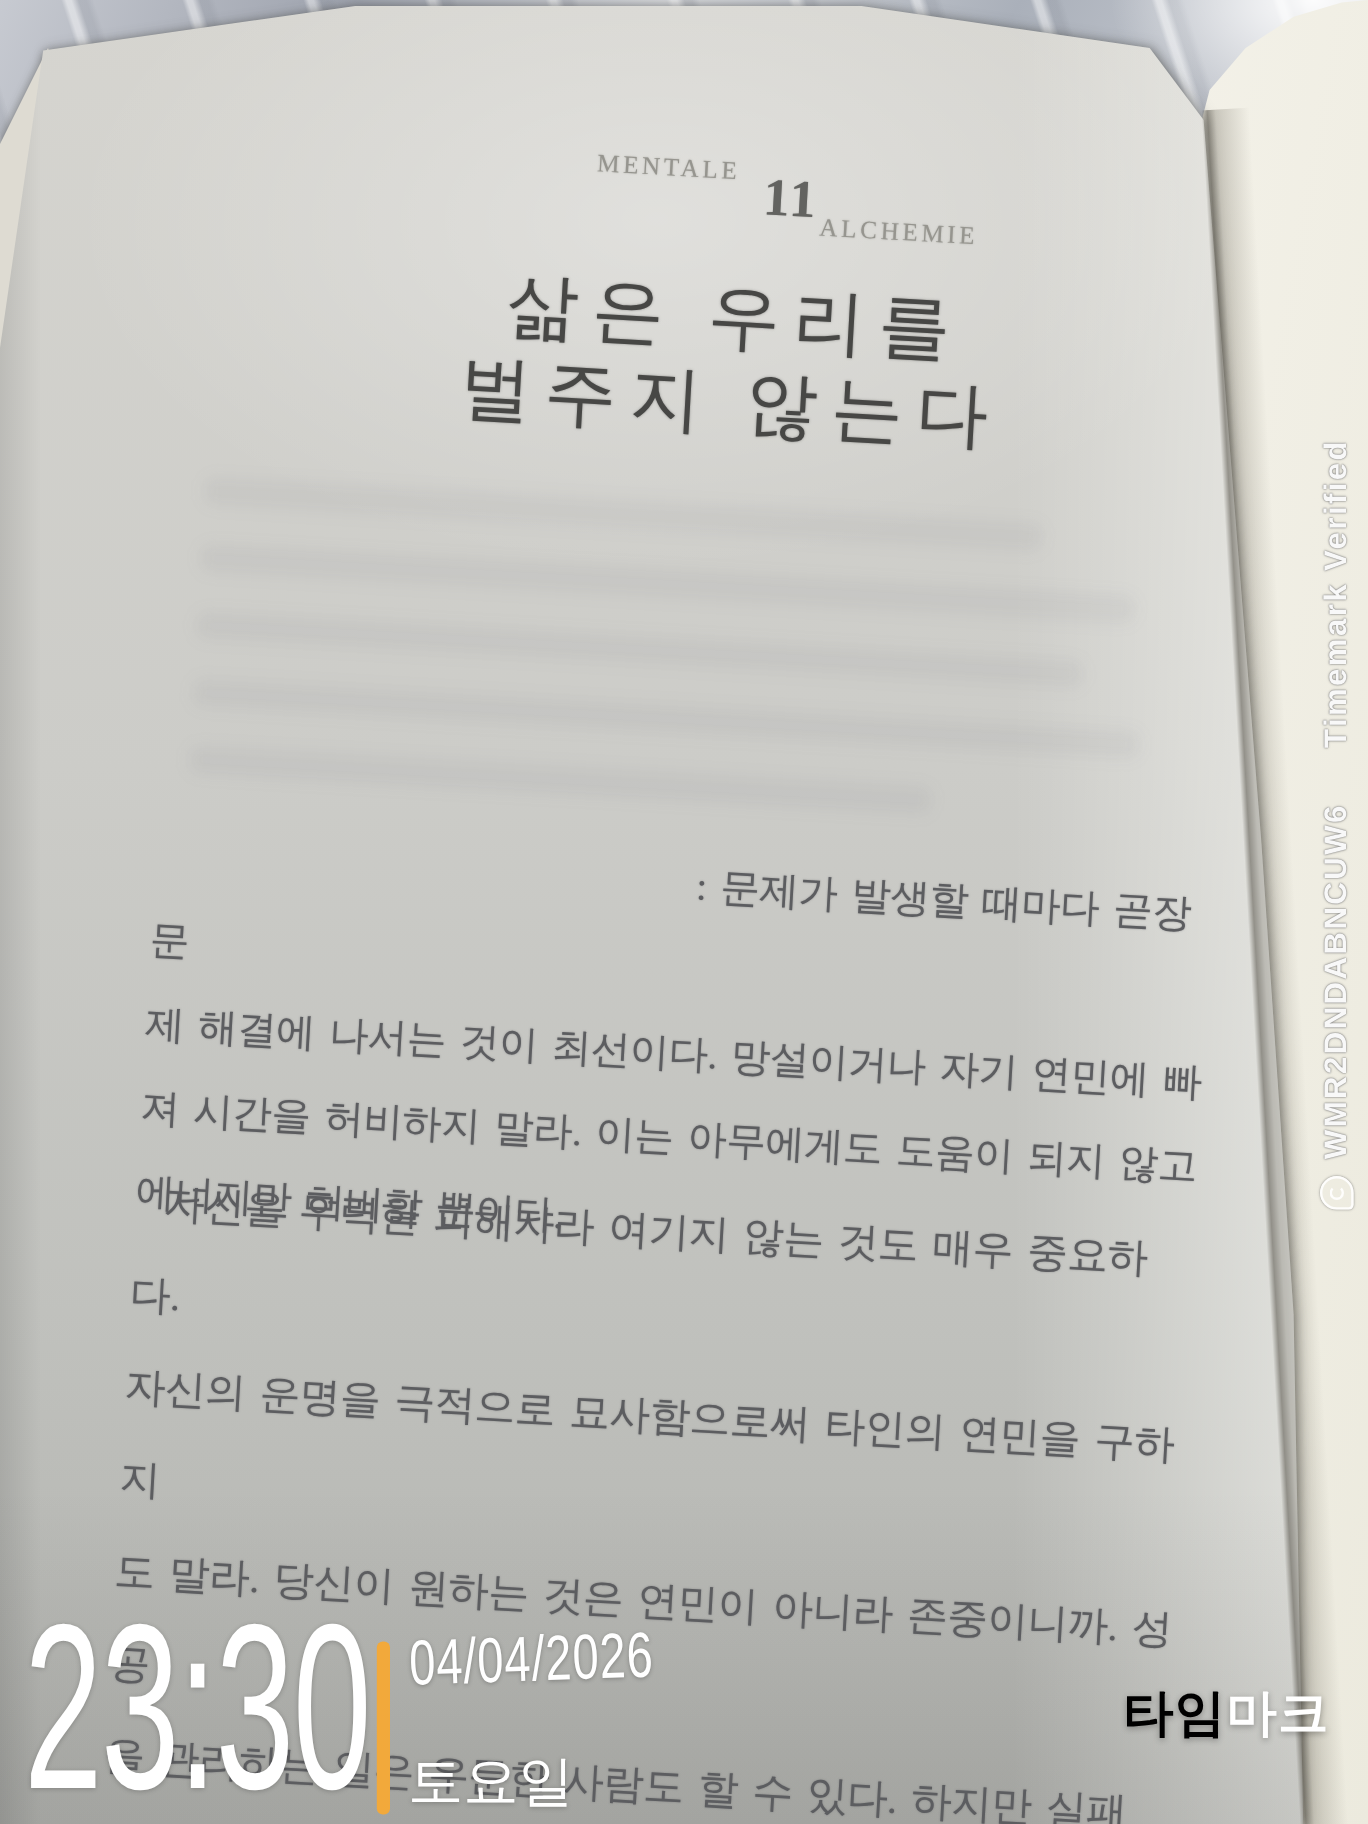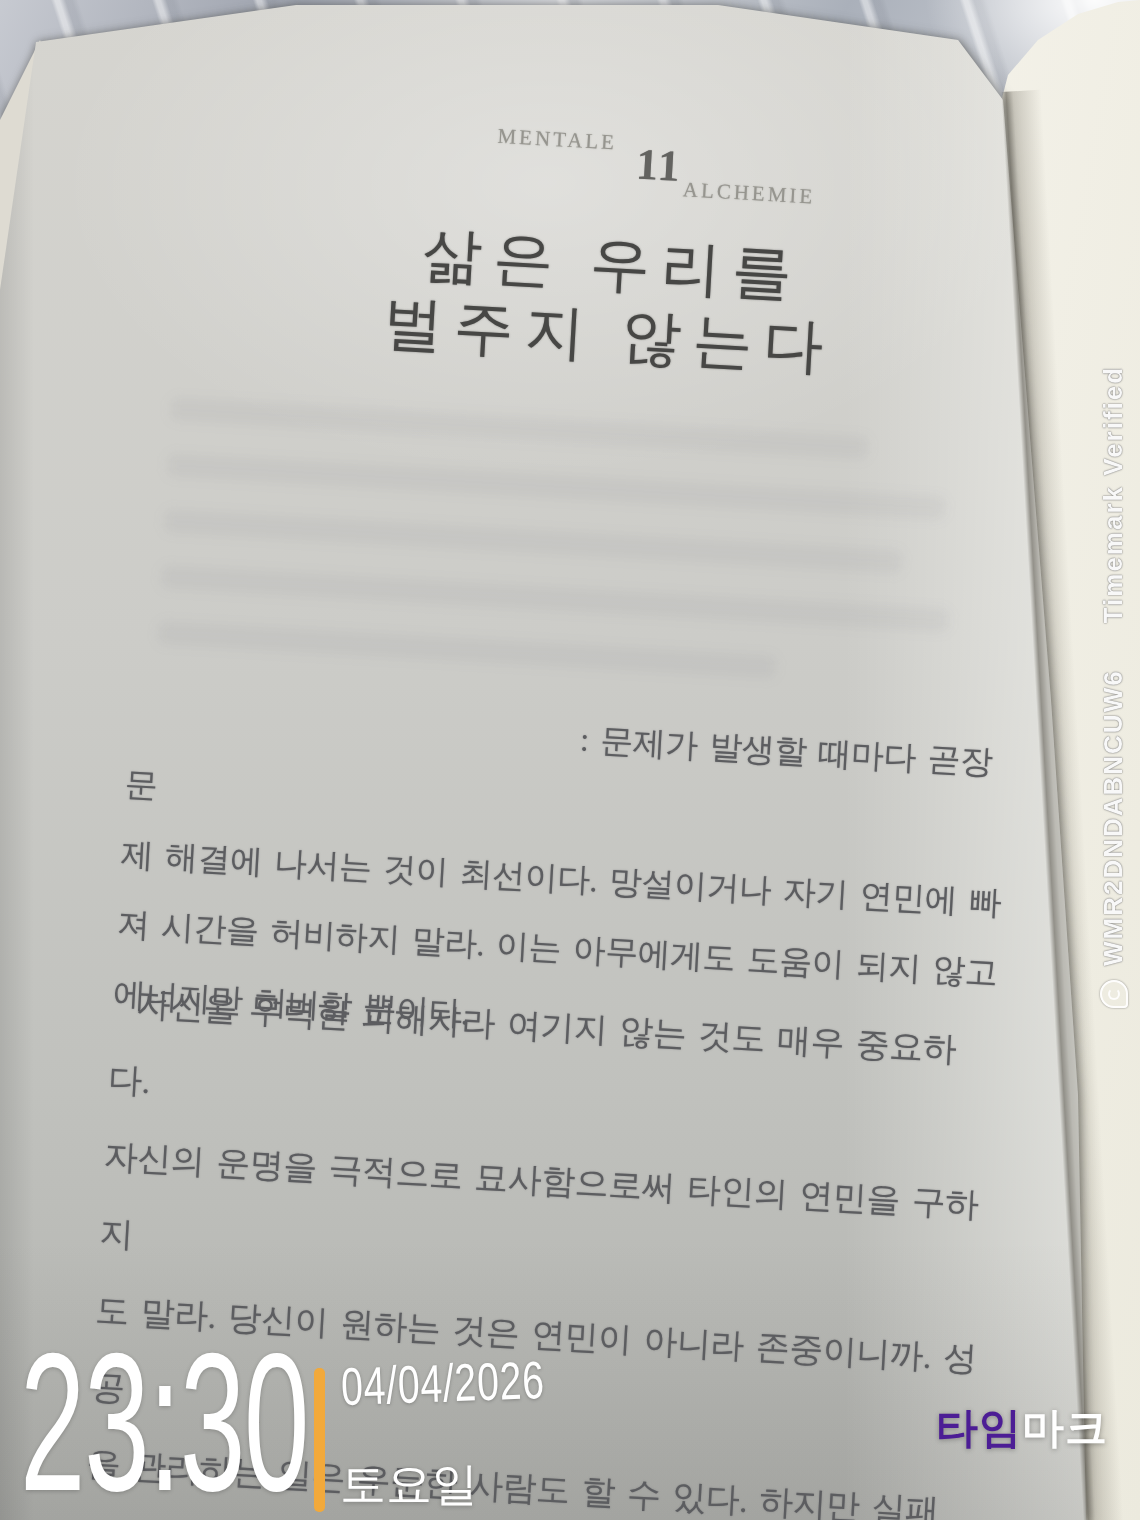--- a/index.html
+++ b/index.html
@@ -63,21 +63,21 @@
     letter-spacing:-2px;transform:scaleX(0.60);transform-origin:0 0;
     text-shadow:0 1px 6px rgba(0,0,0,0.22);}
   .bar{position:absolute;left:314px;top:1368px;width:11px;height:144px;border-radius:5px;background:#F2A93B;}
   .date{position:absolute;left:340px;top:1356px;font-size:53px;font-weight:500;
     transform:rotate(-2deg) scaleX(0.74);transform-origin:0 0;letter-spacing:1px;
     text-shadow:0 1px 4px rgba(0,0,0,0.25);}
   .day{position:absolute;left:340px;top:1454px;font-size:46px;font-weight:500;
     text-shadow:0 1px 4px rgba(0,0,0,0.25);}
   .brand{position:absolute;right:32px;top:1400px;font-size:42px;font-weight:700;letter-spacing:1px;
     text-shadow:0 1px 5px rgba(0,0,0,0.30);}
-  .brand .accent{color:#4c1d95;margin-left:43px;}
+  .brand .accent{color:#000000;margin-left:43px;}
   .brand-sub{position:absolute;right:30px;top:1453px;font-size:30px;font-weight:500;letter-spacing:1px;
     text-shadow:0 1px 4px rgba(0,0,0,0.30);}
   .watermark{position:absolute;left:1098px;top:1008px;transform:rotate(-90deg);transform-origin:0 0;
     white-space:nowrap;font-size:26px;font-weight:600;letter-spacing:2px;color:rgba(255,255,255,0.95);
     text-shadow:0 0 2px rgba(110,110,110,0.9),0 0 1px #8a8a8a;display:flex;align-items:center;gap:14px;}
   .wm-icon{display:inline-block;width:24px;height:24px;border:2px solid rgba(255,255,255,0.9);
     border-radius:50% 50% 50% 4px;box-shadow:0 0 2px rgba(110,110,110,0.9);position:relative;}
   .wm-icon::after{content:"";position:absolute;left:6px;top:6px;width:8px;height:8px;
     border:2px solid rgba(255,255,255,0.9);border-radius:50%;border-right-color:transparent;}
   .wm-gap{display:inline-block;width:18px;}

